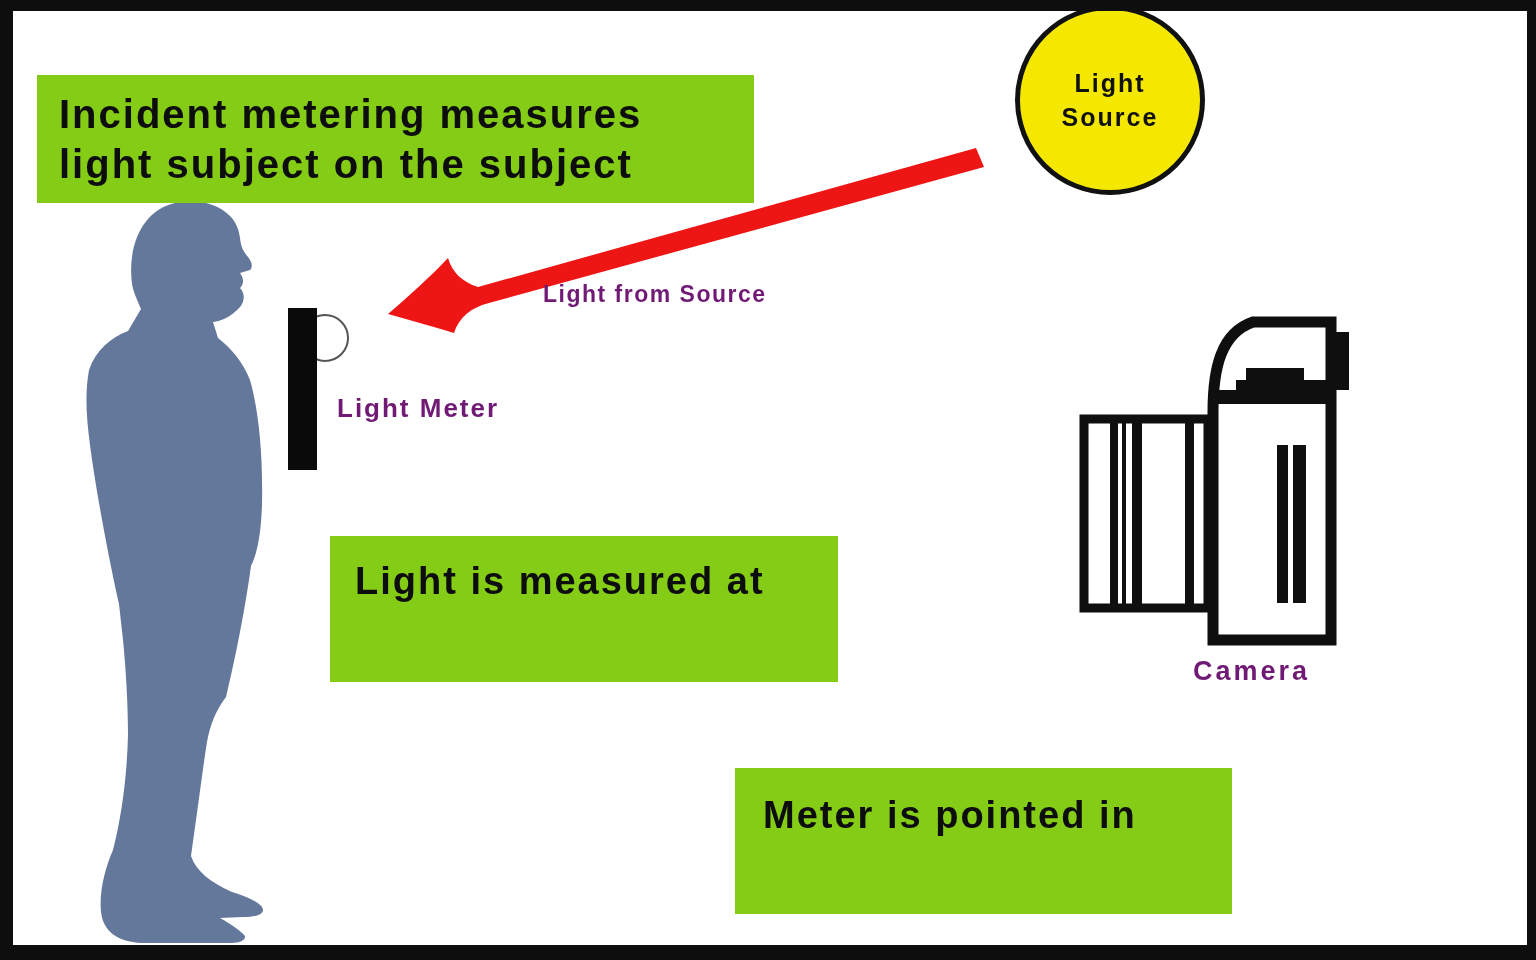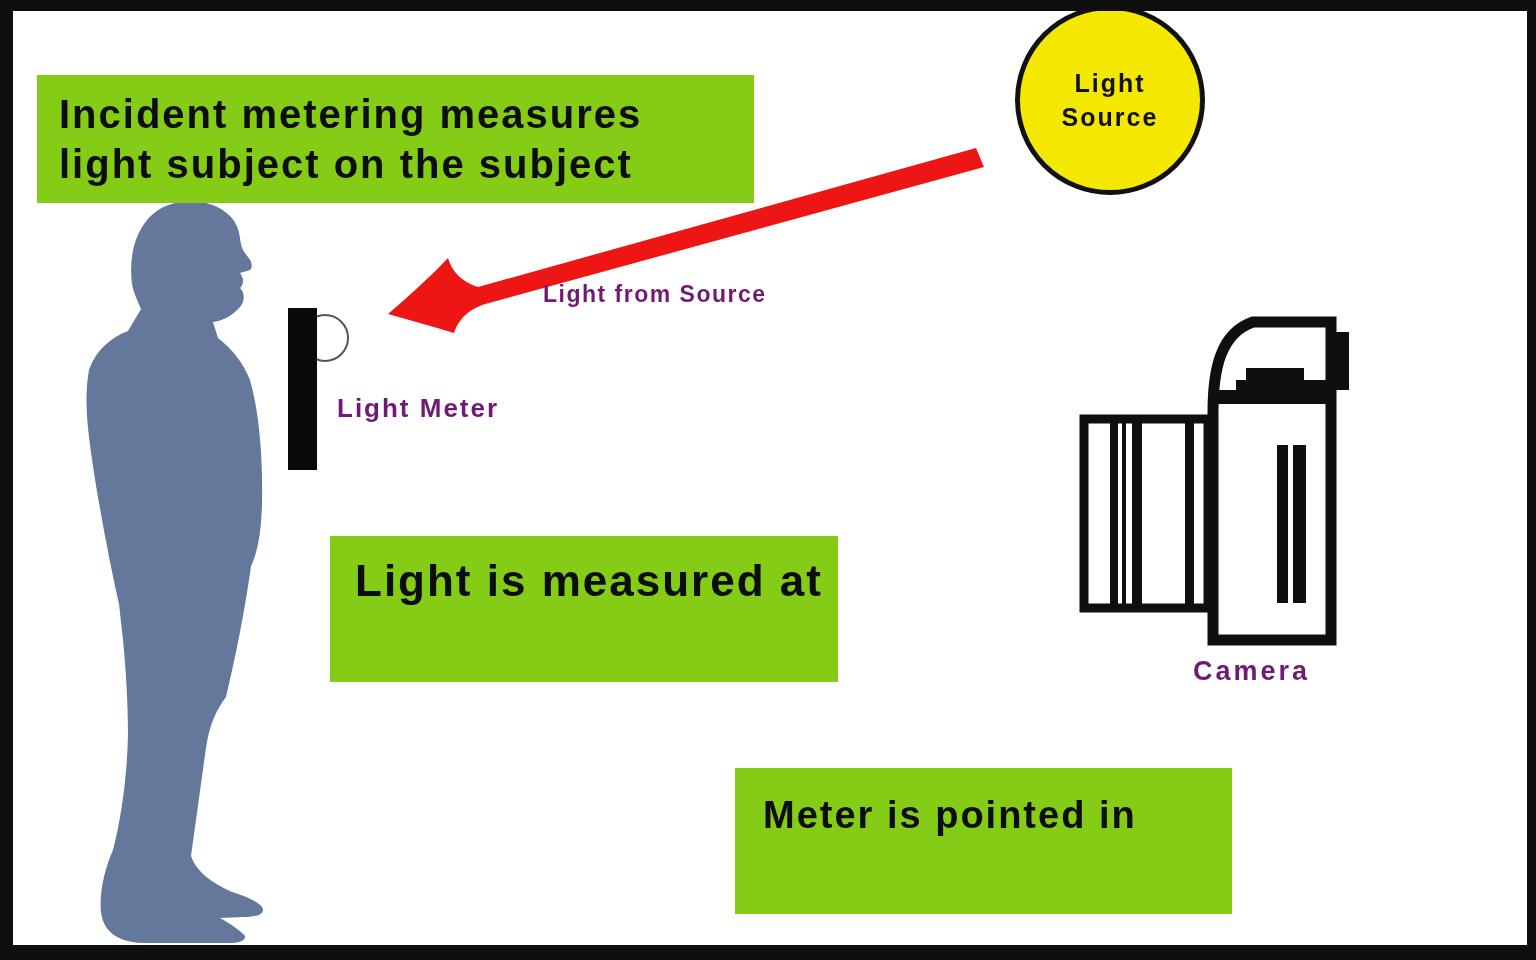--- a/index.html
+++ b/index.html
@@ -12,21 +12,21 @@
     border-style:solid; border-color:#0e0e0e; border-width:11px 9px 15px 13px;
   }
   .diagram-svg { position:absolute; left:0; top:0; z-index:1; }
   .gray-box {
     position:absolute; background:#84cc16; font-weight:bold; color:#0d0d0d; z-index:2;margin-top:46px;
   }
   .gray-box .line { white-space:nowrap; }
   .title-box { left:37px; top:29px; width:717px; height:128px;
     font-size:40px; line-height:50px; letter-spacing:2px; padding:14px 0 0 22px; box-sizing:border-box; }
   .measured-box { left:330px; top:490px; width:508px; height:146px;
-    font-size:44px; line-height:50px; letter-spacing:2px; padding:20px 0 16px 25px; box-sizing:border-box; }
+    font-size:38px; line-height:50px; letter-spacing:2px; padding:20px 0 16px 25px; box-sizing:border-box; }
   .pointed-box { left:735px; top:722px; width:497px; height:146px;
     font-size:38px; line-height:50px; letter-spacing:2px; padding:22px 0 7px 28px; box-sizing:border-box; }
   .label { position:absolute; font-weight:bold; color:#701a75; z-index:2; white-space:nowrap; }
   .light-from-source-label { left:543px; top:281px; font-size:23px; letter-spacing:1.5px; }
   .light-meter-label { left:337px; top:393px; font-size:26px; letter-spacing:2px; }
   .camera-label { left:1180px; top:656px; width:130px; text-align:right; font-size:27px; letter-spacing:3px; }
   .light-source {
     position:absolute; left:1015px; top:5px; width:190px; height:190px; z-index:2;
     background:#f5e800; border:5px solid #111; border-radius:50%; box-sizing:border-box;
     display:flex; flex-direction:column; align-items:center; justify-content:center;

